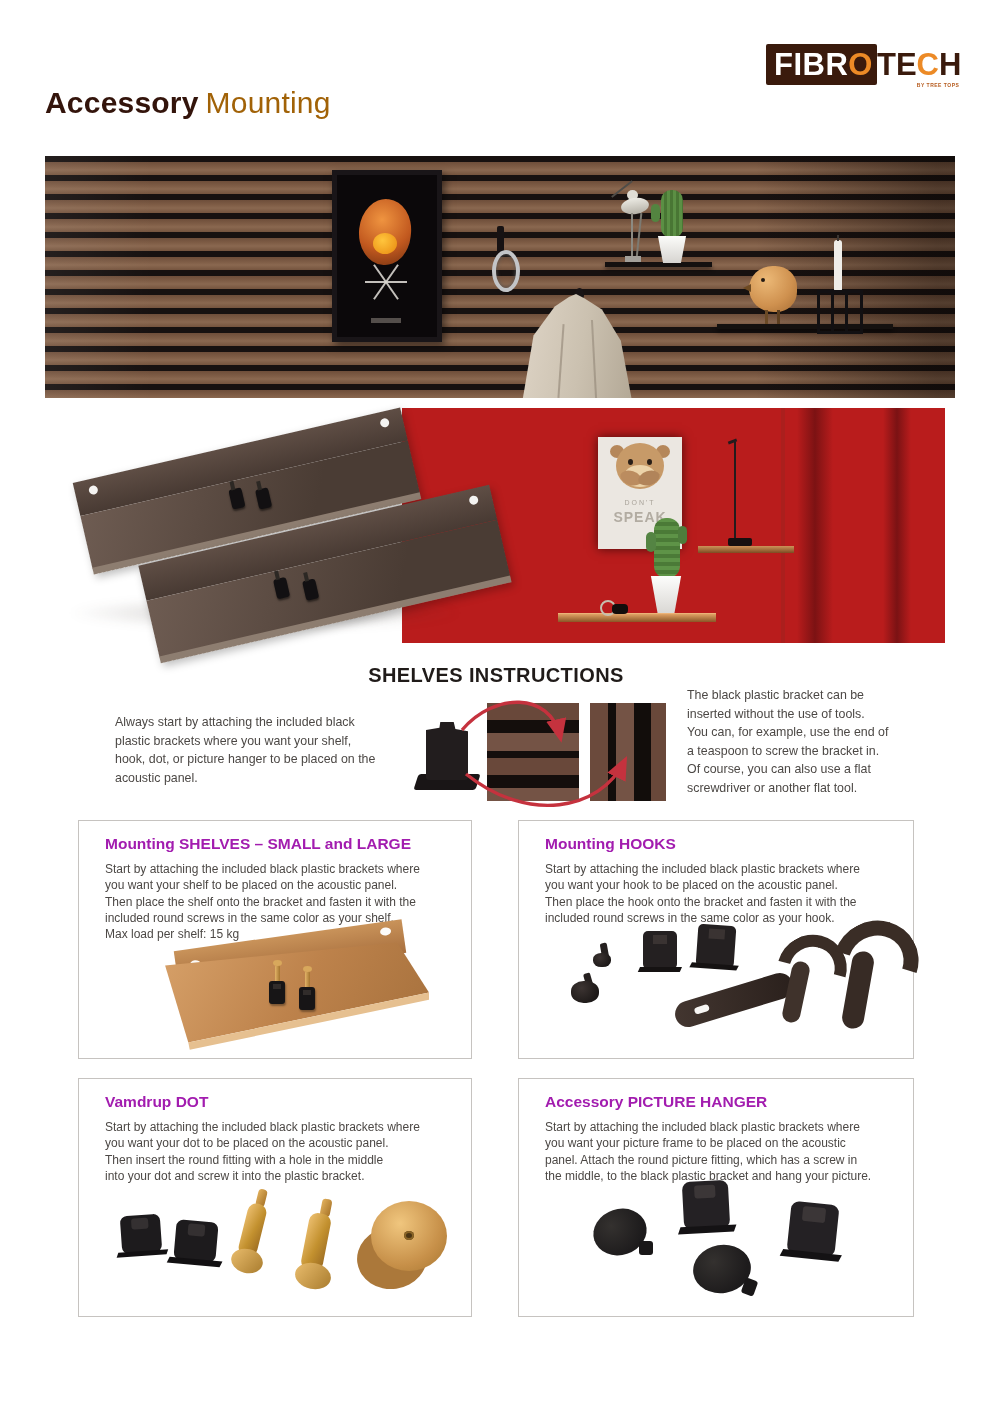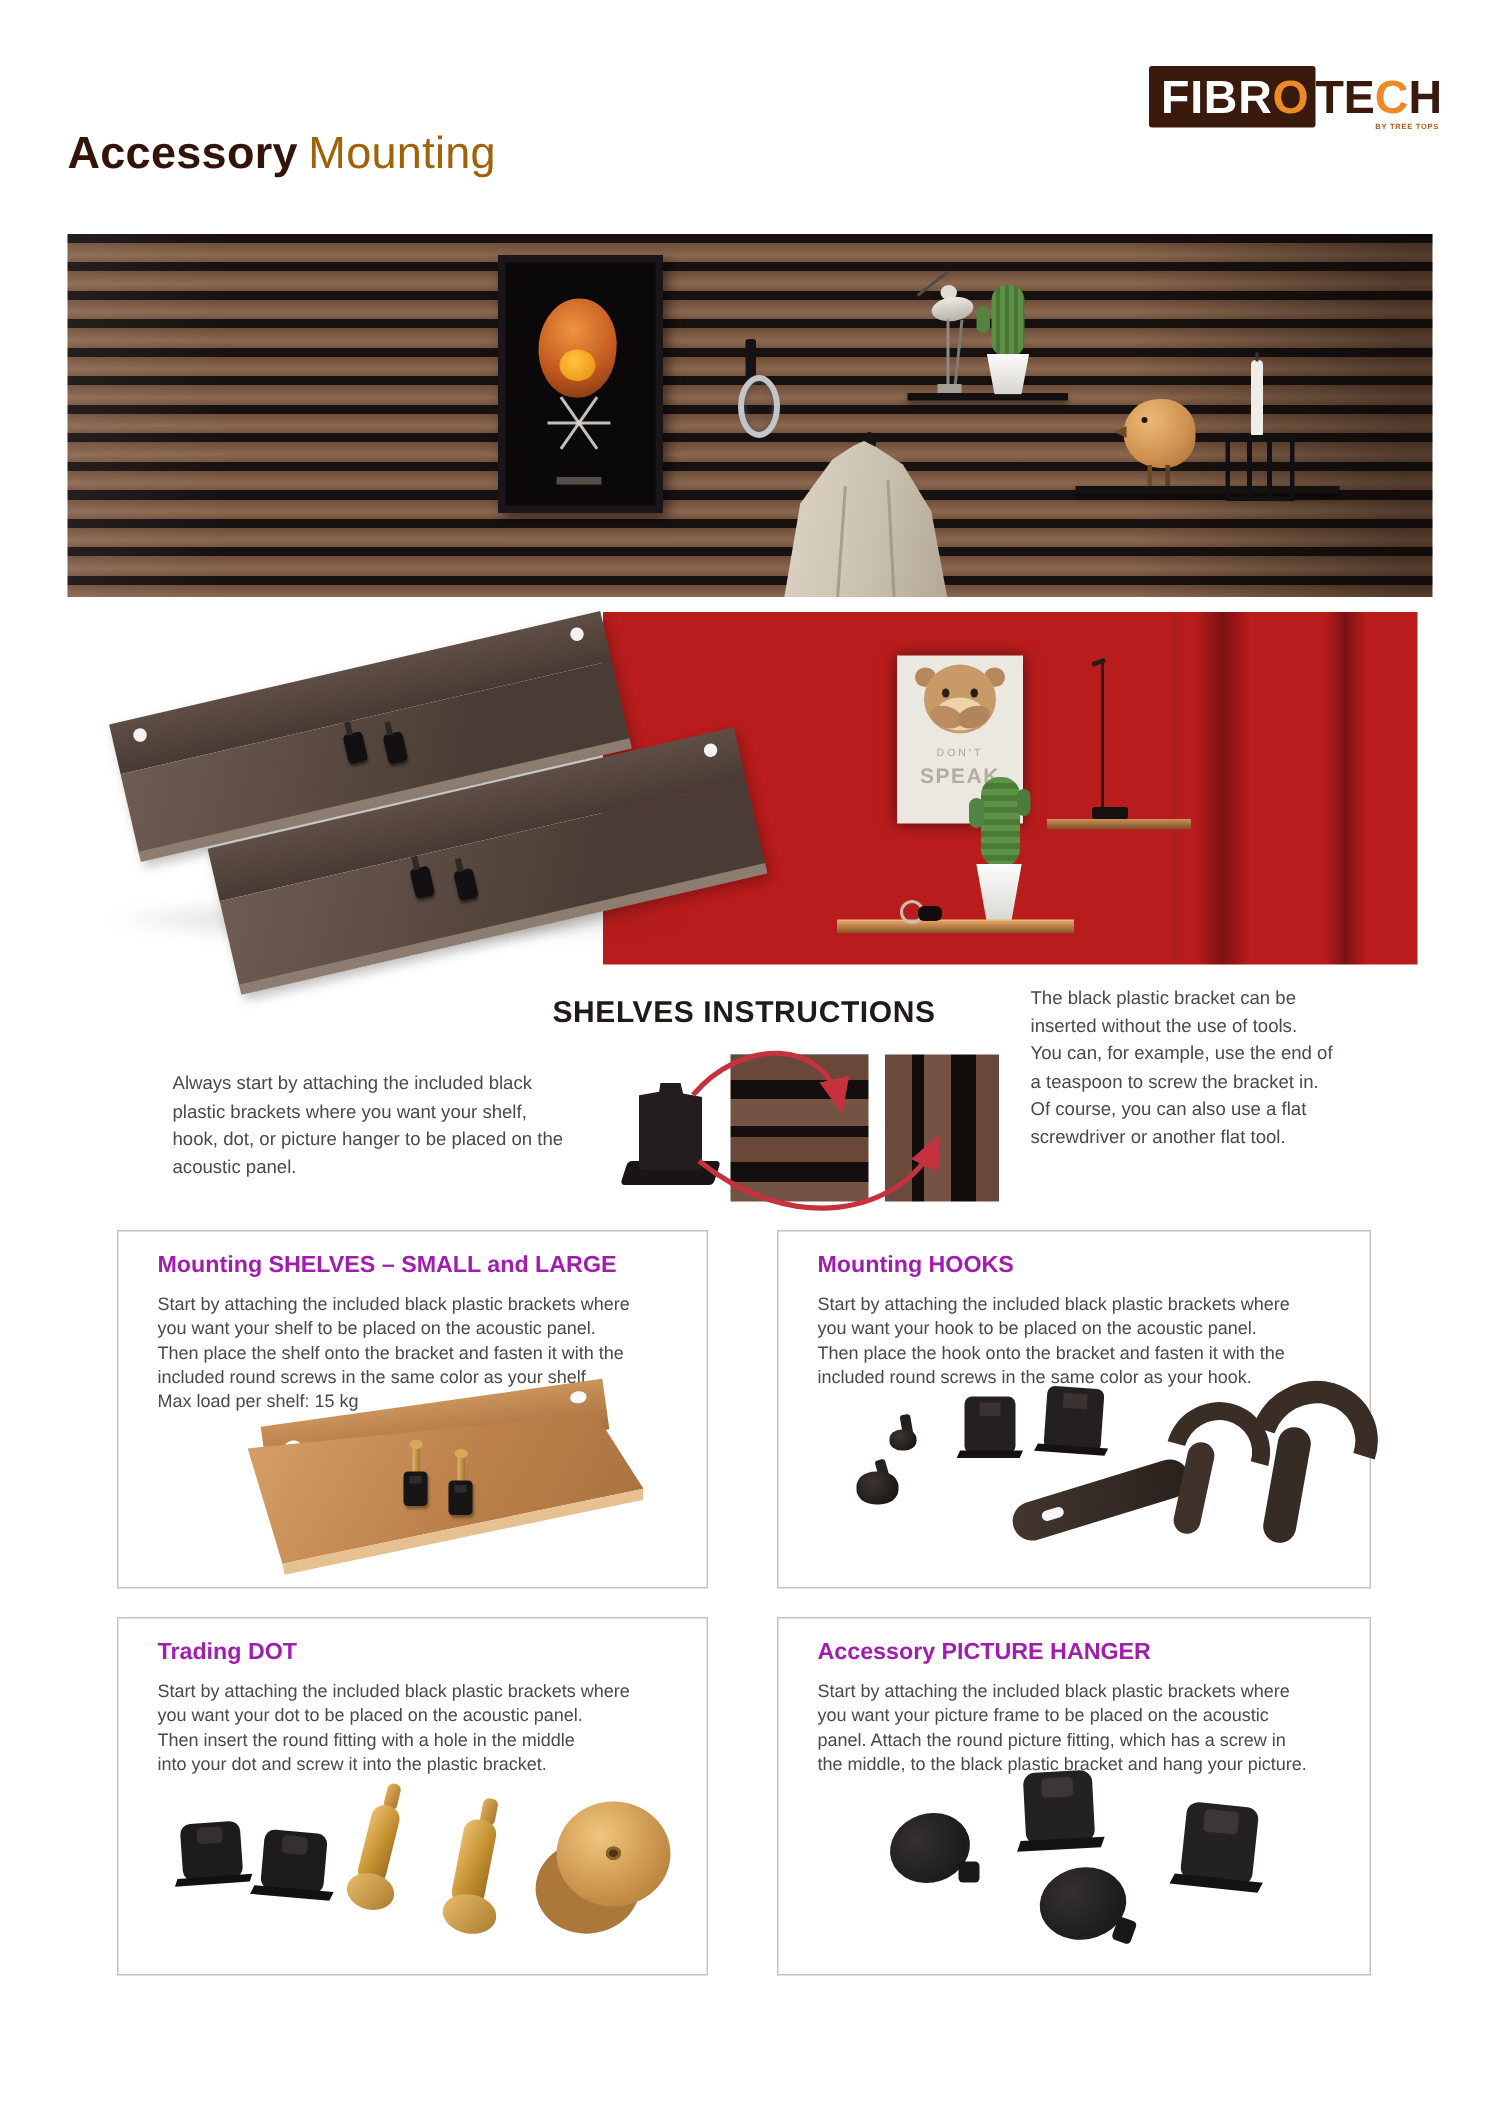--- a/index.html
+++ b/index.html
@@ -129,21 +129,21 @@
   .dshelf-lower{left:156px;top:206px;width:158px;height:8px;
         background:linear-gradient(180deg,#e0a365,#8a5526);box-shadow:0 -1px 0 #ecb378;}
   .keys-ring{left:198px;top:192px;width:12px;height:12px;border-radius:50%;border:2px solid #c6bfae;}
   .keys-fob{left:210px;top:196px;width:16px;height:10px;border-radius:4px;background:#120d0b;}
 
   
   .mi-heading{position:absolute;left:0;top:664px;width:992px;text-align:center;
         font-size:20px;font-weight:bold;letter-spacing:.4px;color:#201b19;}
   .para{white-space:pre-line;font-size:12.4px;line-height:1.5;color:#4c4845;}
   .mi-left{position:absolute;left:115px;top:713px;width:280px;}
-  .mi-right{position:absolute;left:687px;top:656px;width:240px;}
+  .mi-right{position:absolute;left:687px;top:686px;width:240px;}
   .mi-bracket{position:absolute;left:416px;top:712px;width:62px;height:78px;}
   .mi-bracket .flange{position:absolute;left:0;bottom:0;width:62px;height:16px;background:#191516;
         border-radius:3px;transform:skewX(-18deg);}
   .mi-bracket .bbody{position:absolute;left:10px;bottom:10px;width:42px;height:58px;background:#221d1e;
         border-radius:5px 7px 3px 3px;
         clip-path:polygon(0 14%,32% 10%,34% 0,66% 0,70% 12%,100% 16%,100% 100%,0 100%);}
   .panel-h{position:absolute;left:487px;top:703px;width:92px;height:98px;
         background:repeating-linear-gradient(180deg,#69483a 0 17px,#140e0c 17px 30px,#745345 30px 48px,#140e0c 48px 55px);}
   .panel-v{position:absolute;left:590px;top:703px;width:76px;height:98px;
         background:linear-gradient(90deg,#6b4a3c 0 24%,#120d0b 24% 34%,#745345 34% 58%,#120d0b 58% 80%,#69483a 80% 100%);}
@@ -410,21 +410,21 @@
       <div class="hk-bracket hk-b2"></div>
       <div class="hk-strip"></div>
       <div class="hk-arc hk-j1a"></div>
       <div class="hk-j1s"></div>
       <div class="hk-arc hk-j2a"></div>
       <div class="hk-j2s"></div>
     </div>
   </div>
 
   <div class="mbox b3">
-    <h3>Trading DOT</h3>
+    <h3>Vamdrup DOT</h3>
     <div class="para">Start by attaching the included black plastic brackets where
 you want your dot to be placed on the acoustic panel.
 Then insert the round fitting with a hole in the middle
 into your dot and screw it into the plastic bracket.</div>
     <div class="mbox-photo">
       <div class="dot-bracket dot-b1"></div>
       <div class="dot-bracket dot-b2"></div>
       <div class="dot-tip dot-p1t"></div>
       <div class="dot-pin dot-p1"></div>
       <div class="dot-cap dot-p1c"></div>

